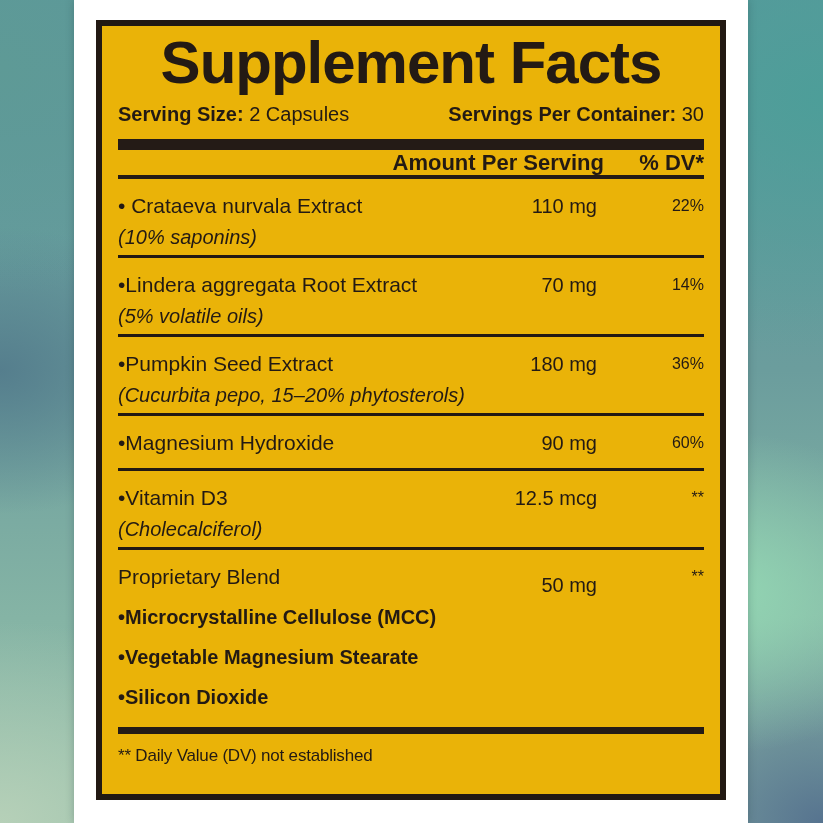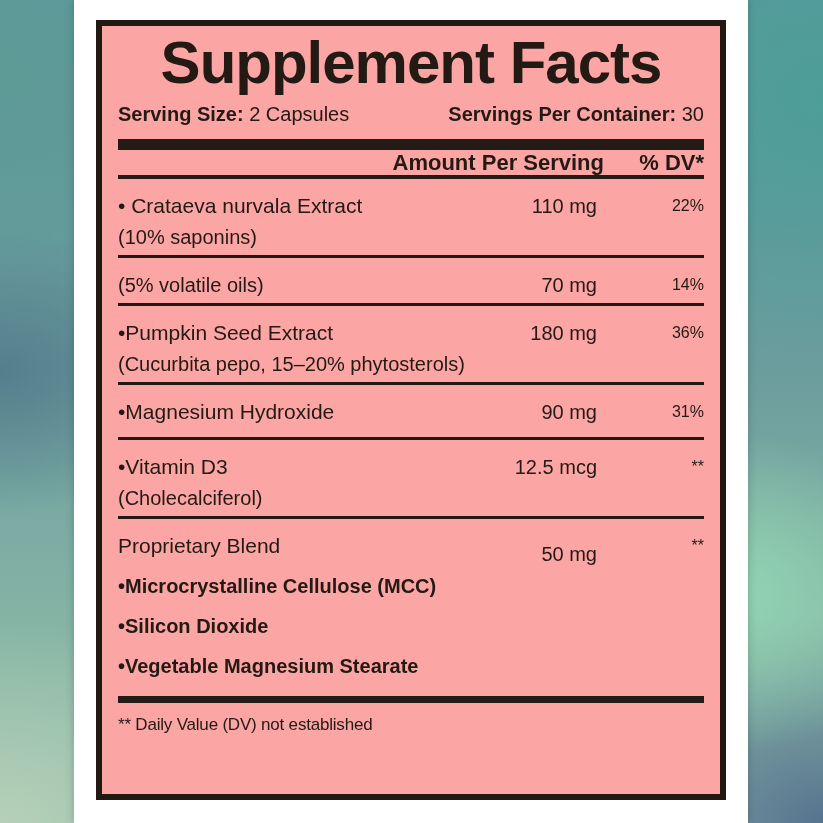--- a/index.html
+++ b/index.html
@@ -19,21 +19,21 @@
       radial-gradient(35% 25% at 0% 45%,  #557e8d 0%, rgba(85,126,141,0) 70%),
       linear-gradient(180deg, #5b989c 0%, #6b9d9d 45%, #85b4a5 75%, #90bda9 100%);
   }
   .label-panel{
     position:absolute;left:74px;top:0;width:674px;height:823px;
     background:#ffffff;box-shadow:0 0 8px rgba(20,40,45,.25);
   }
   .facts-box{
     position:absolute;left:22px;top:20px;width:630px;height:780px;
     box-sizing:border-box;border:6px solid #221913;padding:0 16px;
-    background:#fca5a5;
+    background:#eab308;
   }
   .title{
     font-size:60px;line-height:62px;font-weight:bold;letter-spacing:-1px;
     text-align:center;margin-top:6px;white-space:nowrap;
   }
   .serving-row{
     display:flex;justify-content:space-between;align-items:center;
     font-size:20px;line-height:26px;margin-top:7px;
   }
   .serving-row b{font-weight:bold;}
@@ -44,21 +44,21 @@
   .header-row{
     position:relative;height:25px;
     font-size:22px;font-weight:bold;line-height:25px;
   }
   .col-amt-h{position:absolute;right:100px;top:0;white-space:nowrap;}
   .col-dv-h{position:absolute;right:0;top:0;white-space:nowrap;}
   .main{position:relative;margin-top:13px;font-size:21px;font-weight:normal;line-height:28px;}
   .main .amt{position:absolute;right:107px;top:0;white-space:nowrap;font-size:20px;}
   .main .dv{position:absolute;right:0;top:0;white-space:nowrap;font-size:16px;}
   .row-blend .amt{top:8px;}
-  .detail{font-size:20px;line-height:28px;margin-top:3px;}
+  .detail{font-size:20px;font-style:italic;line-height:28px;margin-top:3px;}
   .row-nosub .sep{margin-top:11px;}
   .ingredient{font-size:20px;line-height:27px;margin-top:13px;font-weight:bold;}
   .footnote{font-size:17px;line-height:22px;margin-top:11px;letter-spacing:-.2px;}
 </style>
 </head>
 <body>
 
 <div class="backdrop"></div>
 
 <div class="label-panel">
@@ -85,20 +85,21 @@
         <span class="name">• Crataeva nurvala Extract</span>
         <span class="amt">110 mg</span>
         <span class="dv">22%</span>
       </div>
       <div class="detail">(10% saponins)</div>
       <div class="sep"></div>
     </div>
 
     <div class="row">
       <div class="main">
+        <span class="name">•Lindera aggregata Root Extract</span>
         <span class="amt">70 mg</span>
         <span class="dv">14%</span>
       </div>
       <div class="detail">(5% volatile oils)</div>
       <div class="sep"></div>
     </div>
 
     <div class="row">
       <div class="main">
         <span class="name">•Pumpkin Seed Extract</span>
@@ -106,21 +107,21 @@
         <span class="dv">36%</span>
       </div>
       <div class="detail">(Cucurbita pepo, 15–20% phytosterols)</div>
       <div class="sep"></div>
     </div>
 
     <div class="row row-nosub">
       <div class="main">
         <span class="name">•Magnesium Hydroxide</span>
         <span class="amt">90 mg</span>
-        <span class="dv">31%</span>
+        <span class="dv">60%</span>
       </div>
       <div class="sep"></div>
     </div>
 
     <div class="row">
       <div class="main">
         <span class="name">•Vitamin D3</span>
         <span class="amt">12.5 mcg</span>
         <span class="dv">**</span>
       </div>
@@ -128,22 +129,22 @@
       <div class="sep"></div>
     </div>
 
     <div class="row row-blend">
       <div class="main">
         <span class="name">Proprietary Blend</span>
         <span class="amt">50 mg</span>
         <span class="dv">**</span>
       </div>
       <div class="ingredient">•Microcrystalline Cellulose (MCC)</div>
+      <div class="ingredient">•Vegetable Magnesium Stearate</div>
       <div class="ingredient">•Silicon Dioxide</div>
-      <div class="ingredient">•Vegetable Magnesium Stearate</div>
     </div>
 
     <div class="bar-foot"></div>
 
     <div class="footnote">** Daily Value (DV) not established</div>
 
   </div>
 </div>
 
 </body></html>

